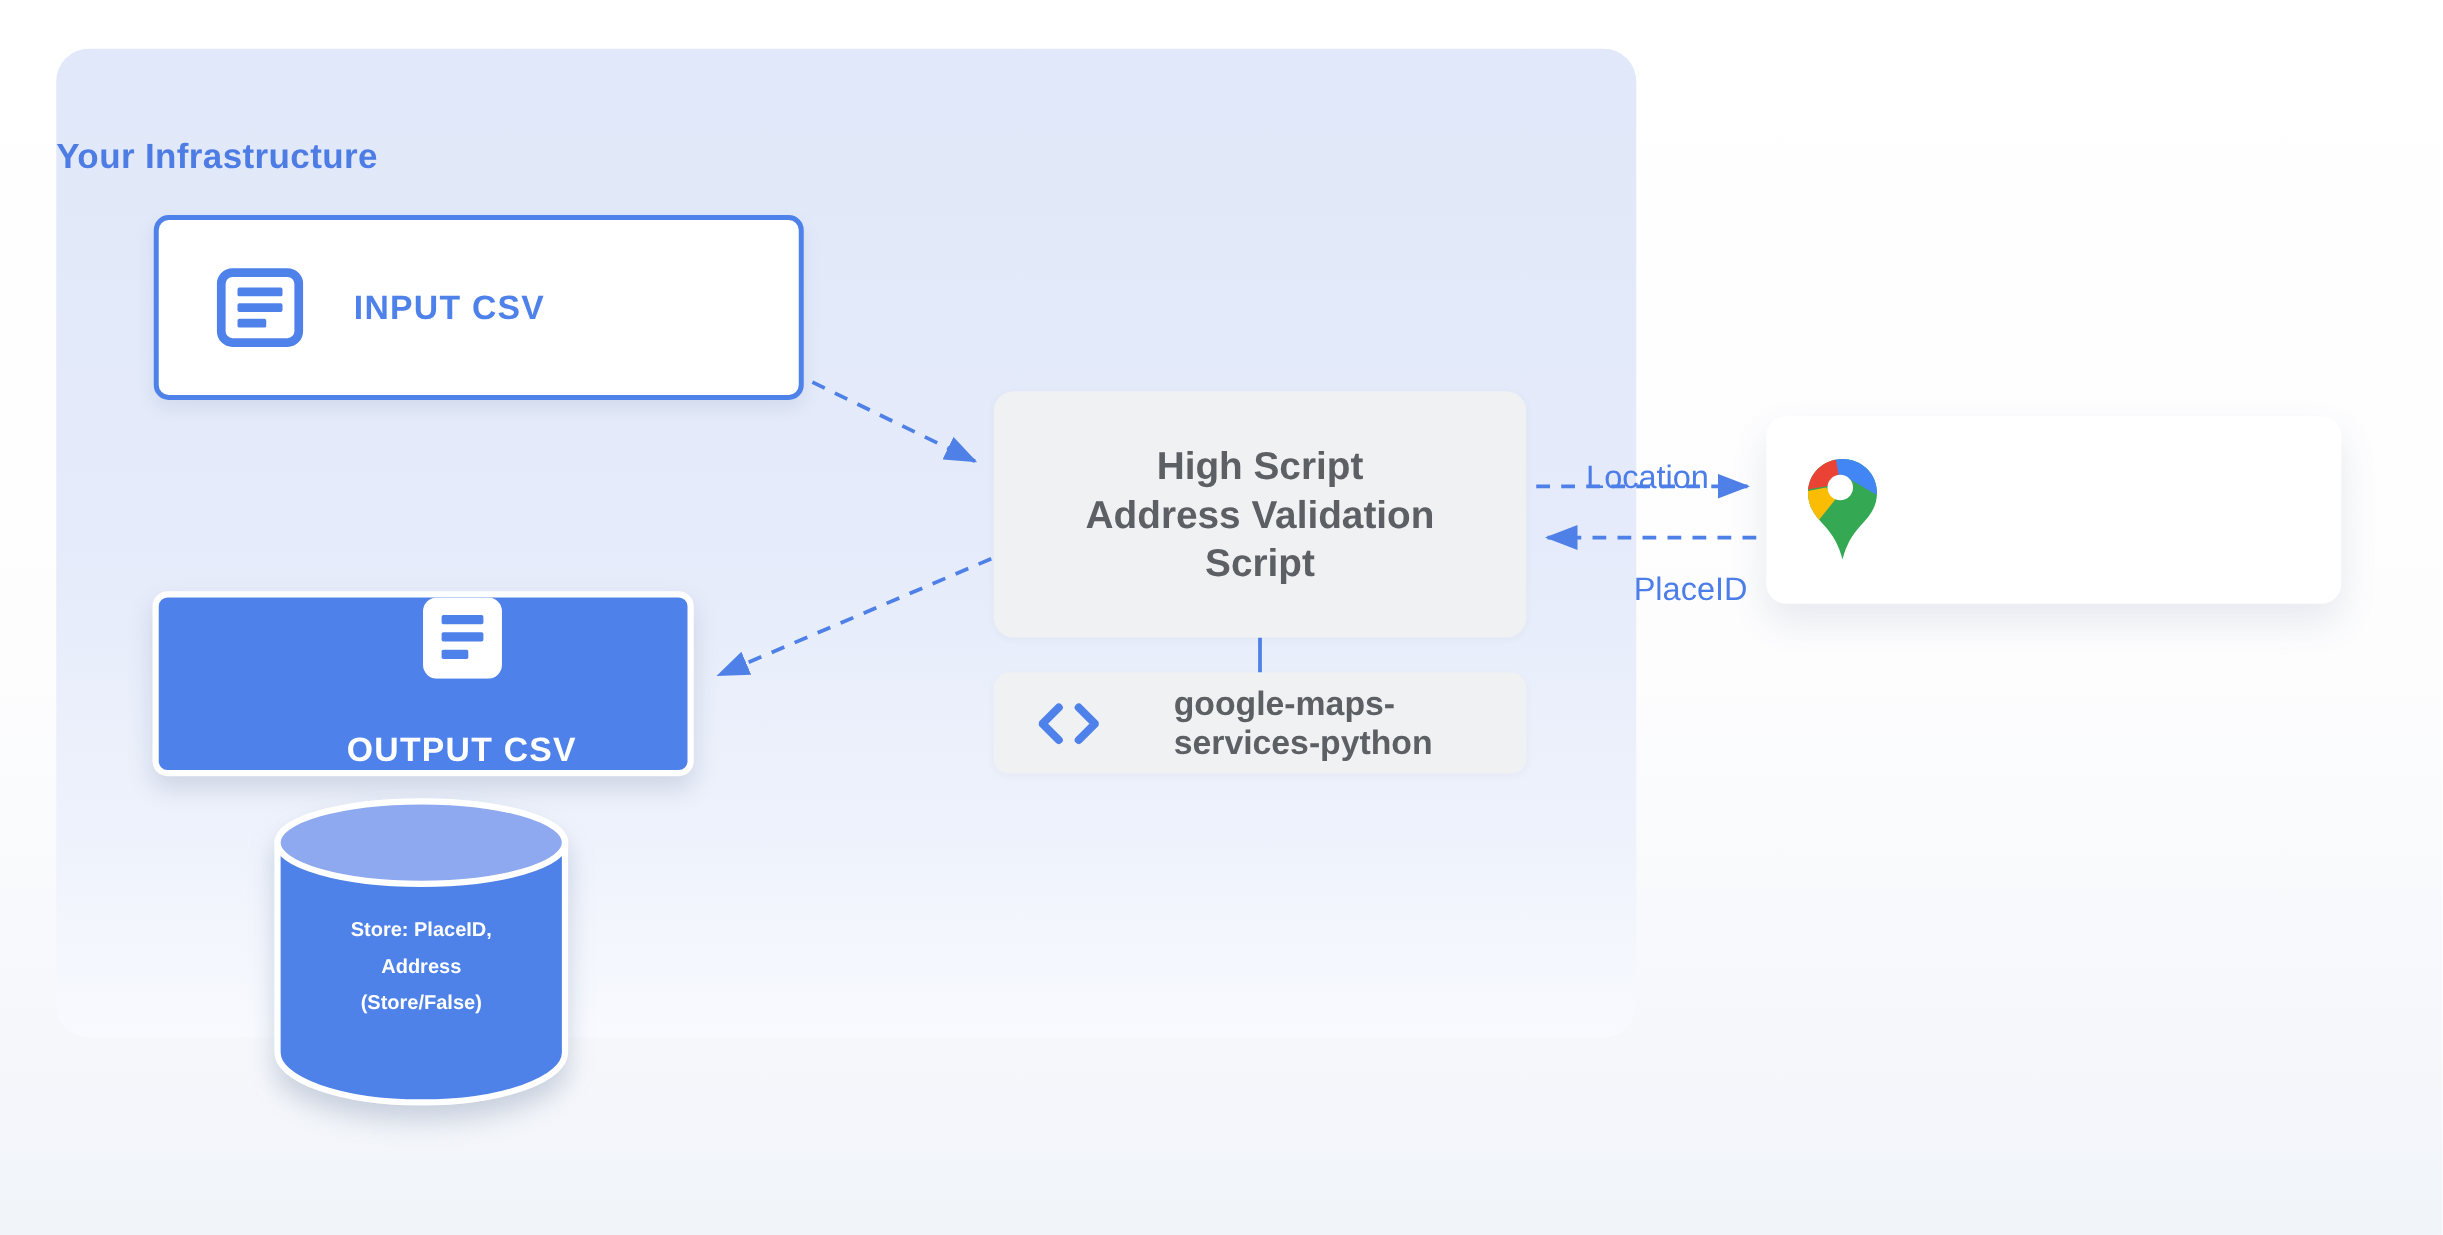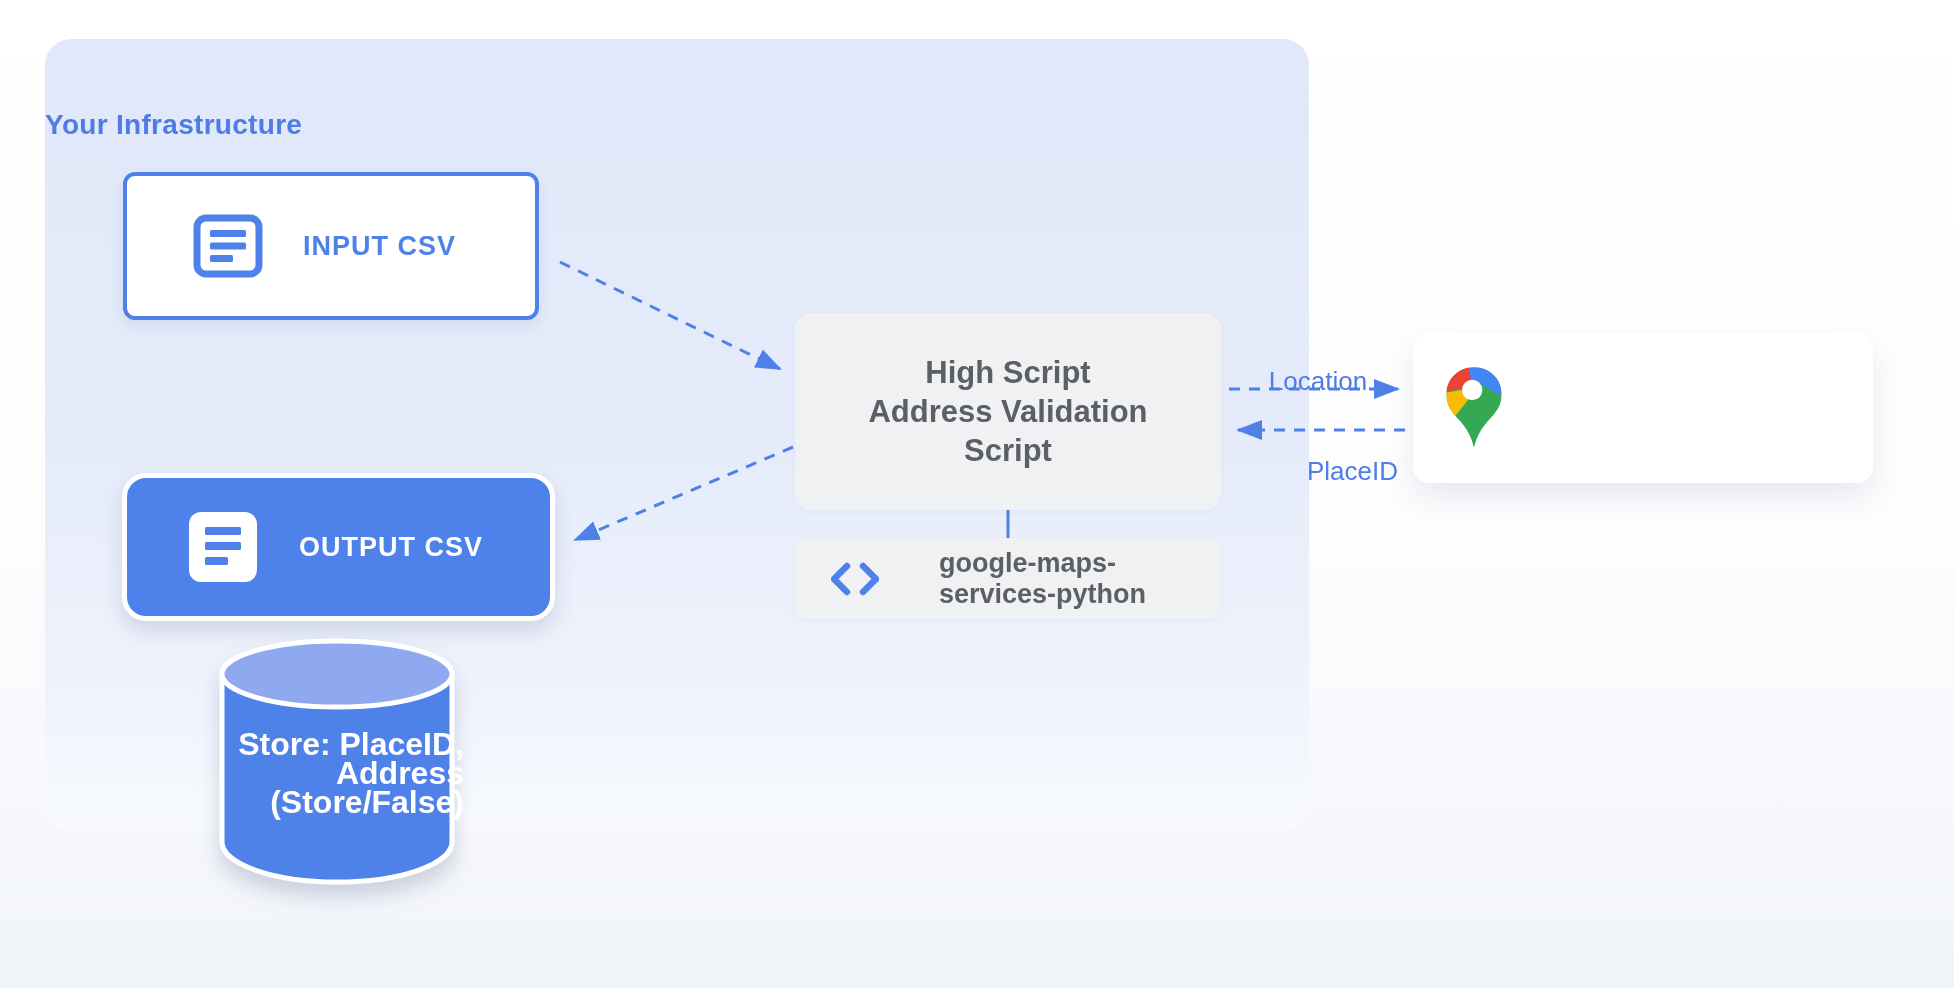--- a/index.html
+++ b/index.html
@@ -20,31 +20,32 @@
     background:linear-gradient(180deg,#e0e8f9 0%,#e5ebfa 50%,#eff3fc 82%,#f8fafe 100%);
   }
   .infra-title{
     position:absolute;left:0;top:70px;width:100%;
     text-align:left;font-size:28px;font-weight:700;color:#4d7ce4;
     letter-spacing:.3px;
   }
   
   .node{position:absolute;display:flex;align-items:center;box-sizing:border-box;}
   .input-csv{
-    left:123px;top:172px;width:416px;height:148px;
+    left:123px;top:172px;width:520px;height:148px;
     background:#ffffff;border:4px solid #4e82ea;border-radius:12px;
-    padding-left:66px;gap:40px;
+    padding-left:46px;gap:40px;
     box-shadow:0 6px 14px rgba(70,90,130,.10);
   }
   .input-csv .lbl{font-size:27px;font-weight:700;color:#4e82ea;letter-spacing:1px;}
   .output-csv{
     left:122px;top:473px;width:433px;height:148px;
-    background:#4e82ea;border:5px solid #ffffff;border-radius:24px;
+    background:#4e82ea;border:5px solid #ffffff;border-radius:12px;
     padding-left:62px;gap:42px;
     box-shadow:0 10px 20px rgba(70,90,130,.18);
+    flex-direction:column;
   }
   .output-csv .lbl{font-size:27px;font-weight:700;color:#ffffff;letter-spacing:1px;}
   .script-box{
     left:795px;top:313px;width:426px;height:197px;
     background:#f0f1f2;border-radius:16px;
     flex-direction:column;justify-content:center;
     box-shadow:0 2px 6px rgba(60,70,90,.04);
   }
   .script-box .line{font-size:31px;font-weight:700;color:#5c6064;line-height:39px;text-align:center;}
   .gms-box{
@@ -60,21 +61,21 @@
     background:#ffffff;border-radius:16px;
     padding-left:30px;gap:26px;
     box-shadow:0 14px 30px rgba(70,90,130,.12);
   }
   .api-box .lbl{font-size:30px;font-weight:700;color:#5c6064;}
   
   .cylinder{position:absolute;left:210px;top:634px;width:254px;height:256px;}
   .cylinder svg{filter:drop-shadow(0 12px 10px rgba(90,110,150,.28));}
   .cyl-text{
     position:absolute;left:0;top:96px;width:100%;
-    text-align:right;color:#ffffff;font-size:32px;font-weight:700;line-height:29px;
+    text-align:center;color:#ffffff;font-size:16px;font-weight:700;line-height:29px;
   }
   
   .edge-label{
     position:absolute;width:160px;text-align:center;
     font-size:26px;color:#4c7de8;font-weight:400;
   }
   .loc{left:1238px;top:334px;margin-top:32px;}
   .pid{left:1238px;top:456px;text-align:right;}
   .arrow-layer{position:absolute;left:0;top:0;pointer-events:none;}
 </style>

